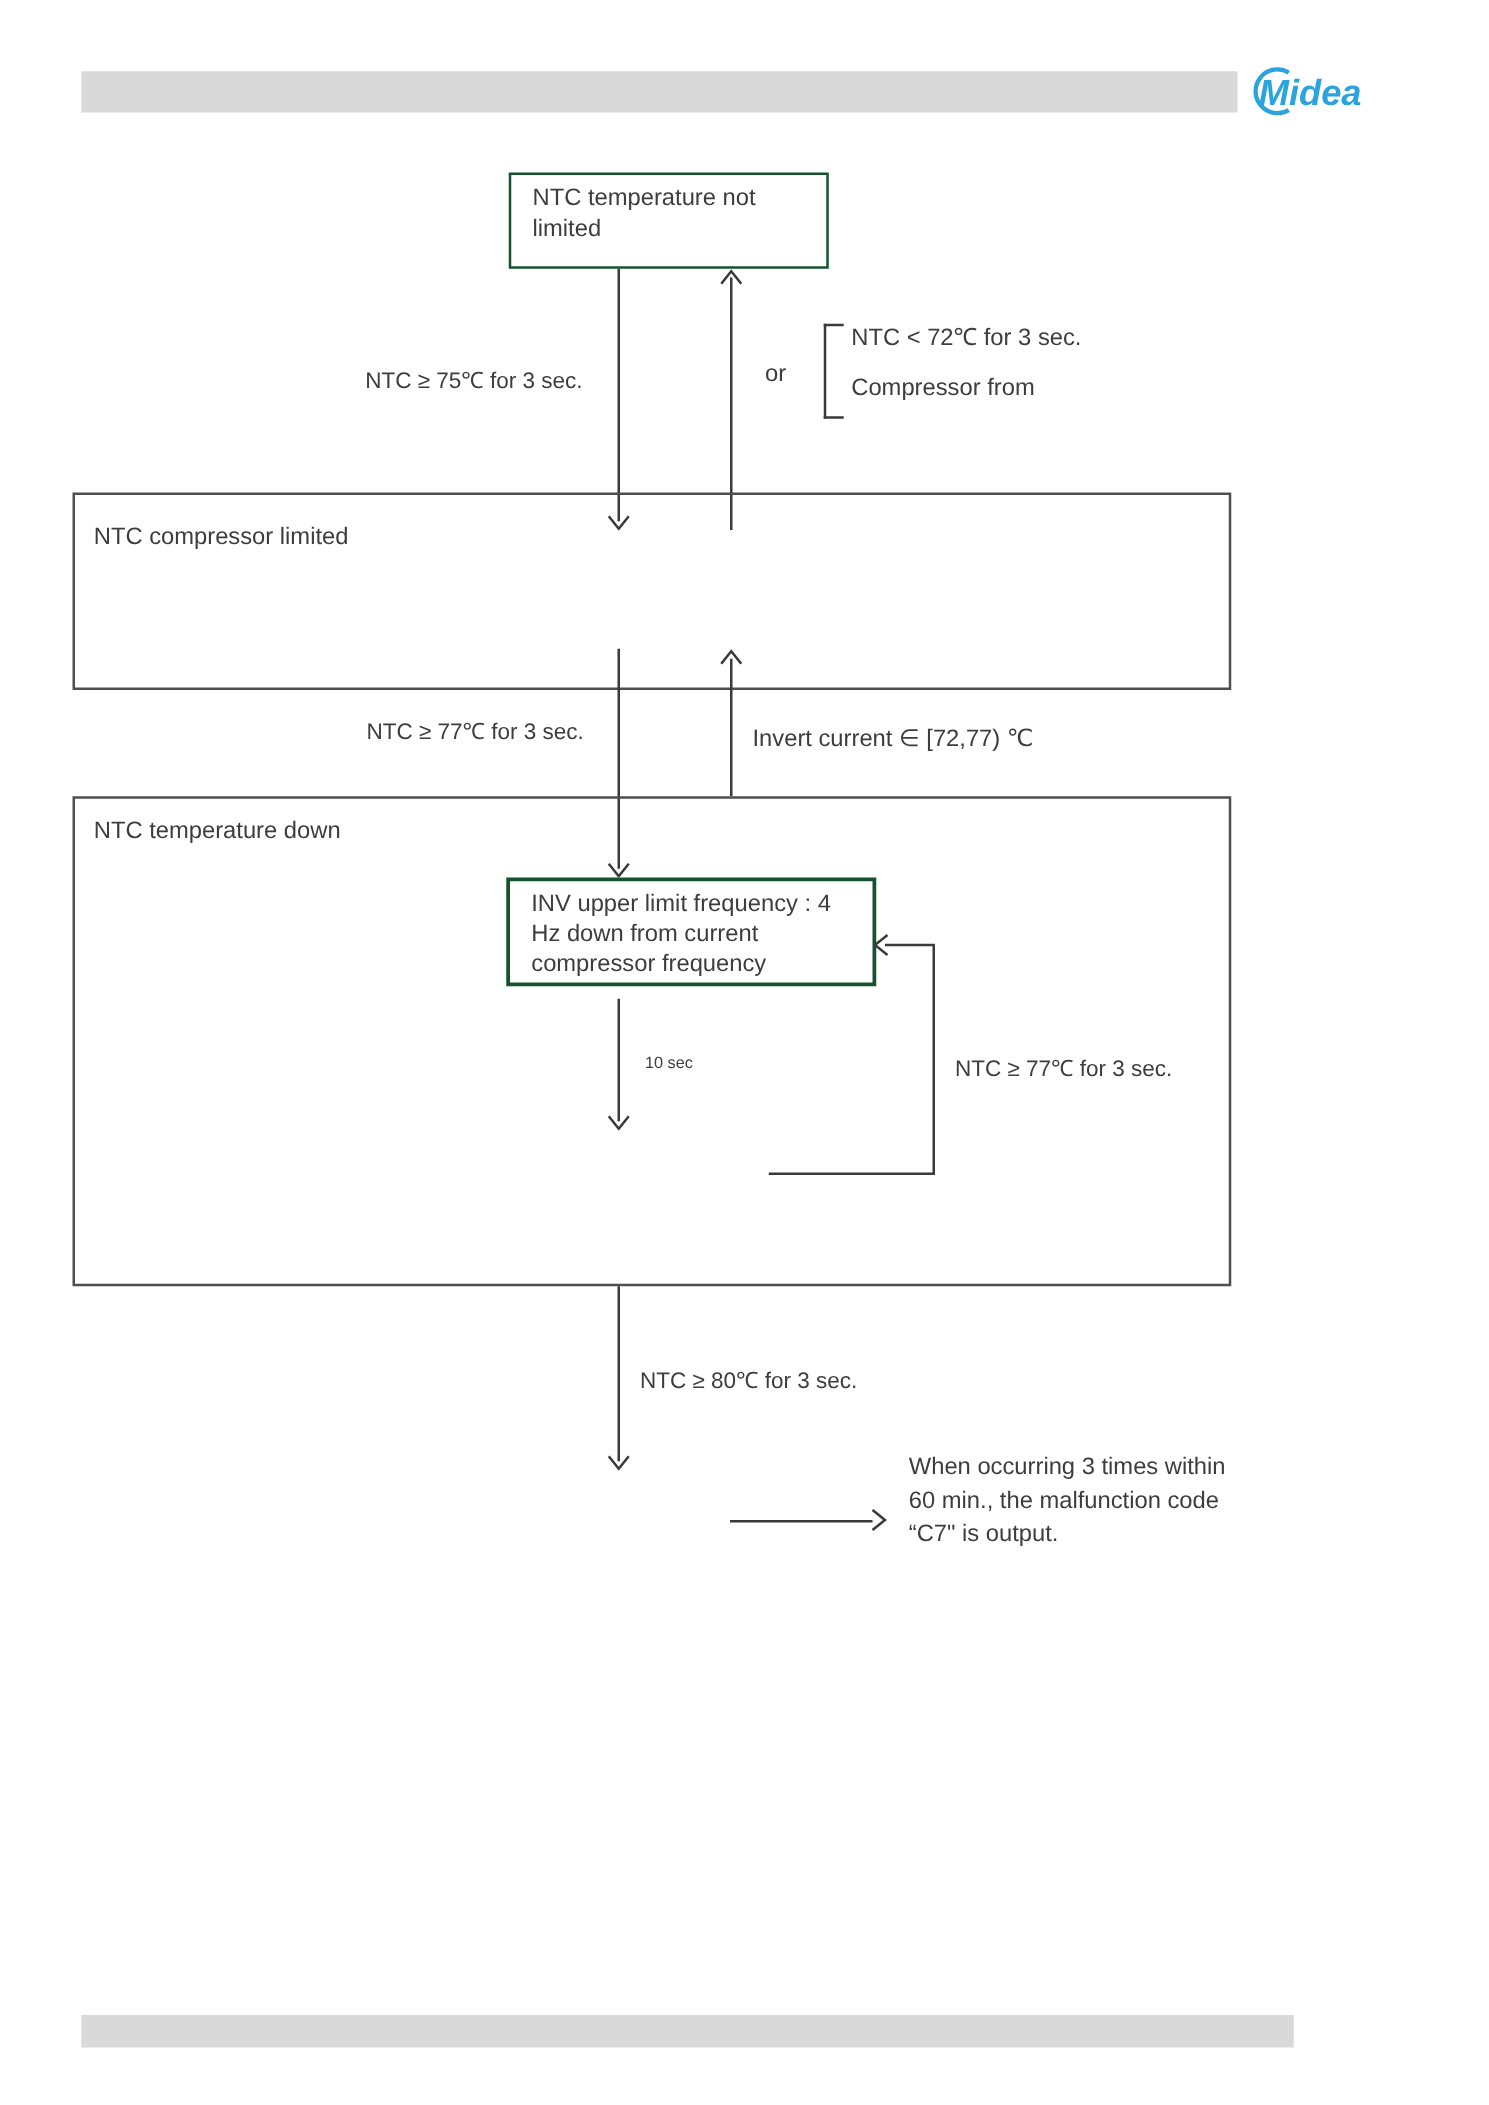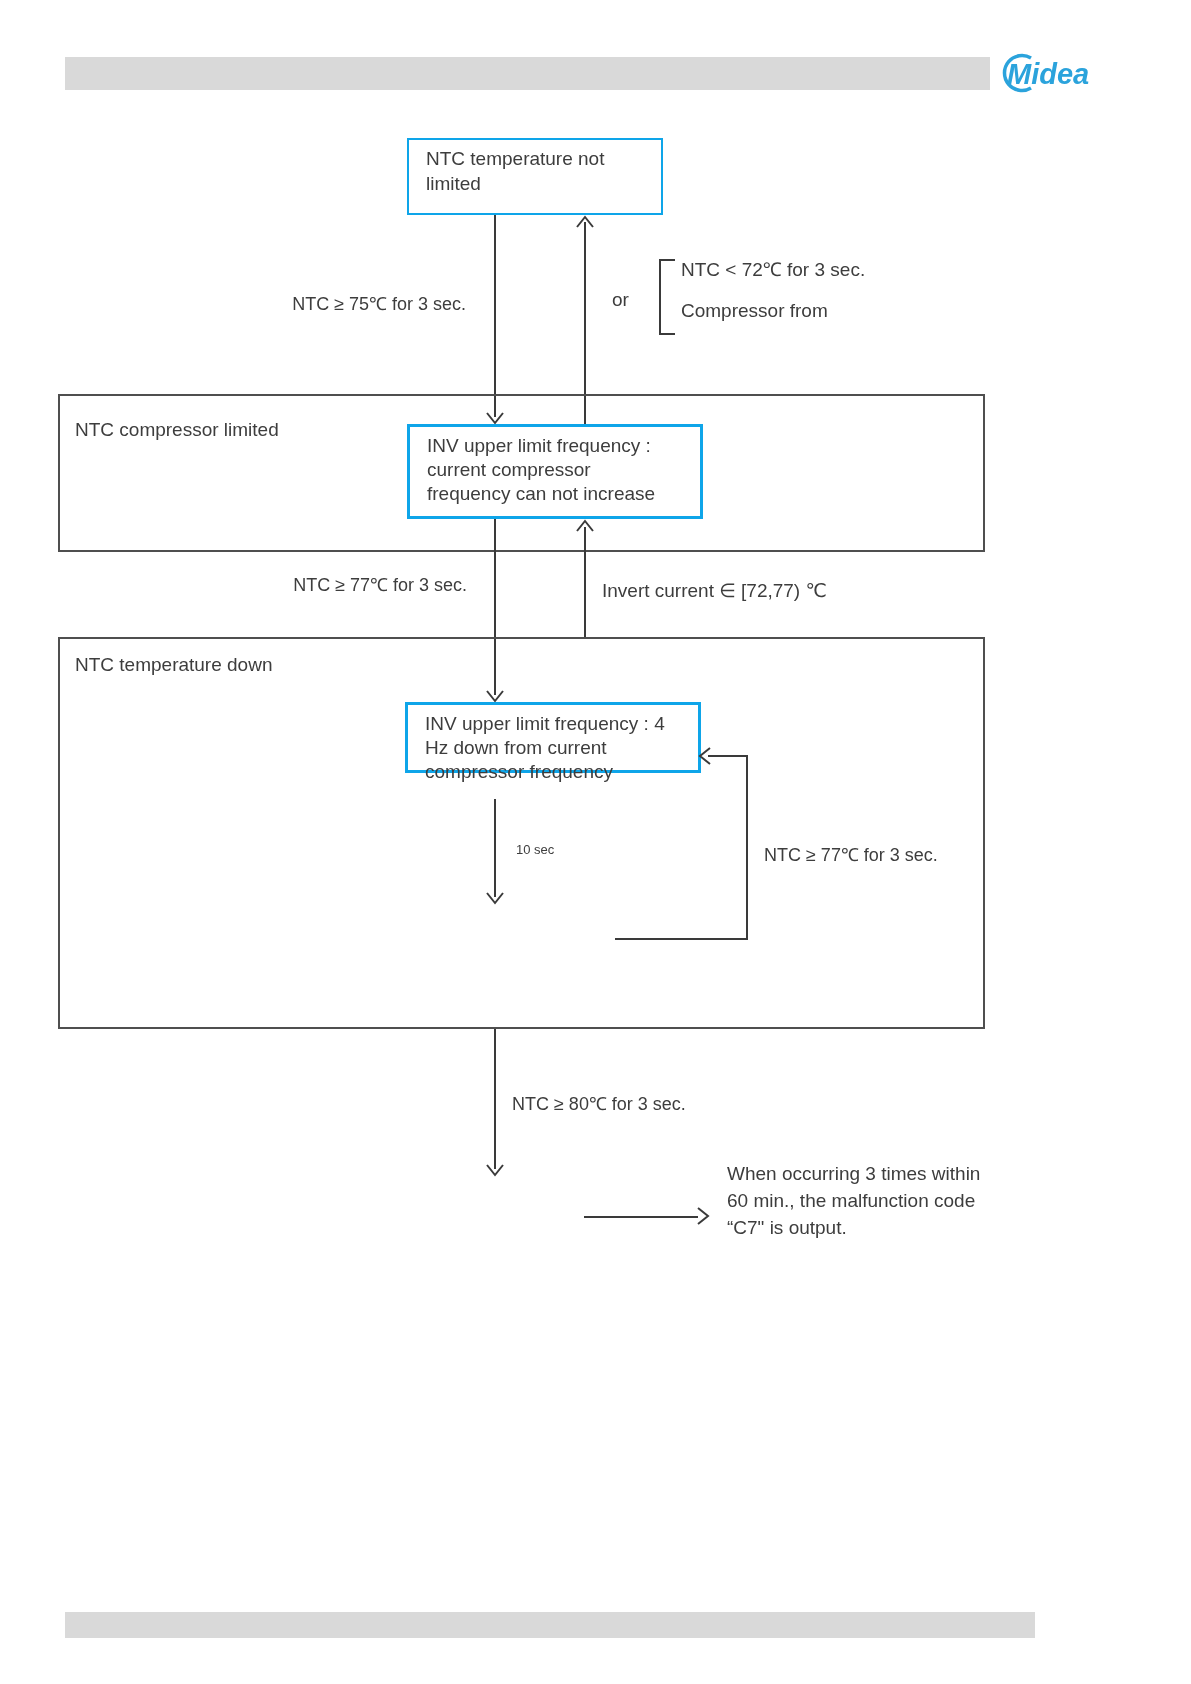--- a/index.html
+++ b/index.html
@@ -13,27 +13,27 @@
     overflow:hidden;
   }
   .bar{position:absolute;background:#d9d9d9;}
   #top-bar{left:65px;top:57px;width:925px;height:33px;}
   #bottom-bar{left:65px;top:1612px;width:970px;height:26px;}
 
   #midea-logo{position:absolute;left:993px;top:46px;width:140px;height:54px;}
   #midea-logo text{font-family:"Liberation Sans",sans-serif;font-weight:bold;}
 
   .box{
-    position:absolute;background:#ffffff;border:3px solid #0ea5e9;
+    position:absolute;background:#ffffff;border:3px solid #14532d;
     box-sizing:border-box;font-size:19px;line-height:24px;
     white-space:pre-line;color:#3d3d3d;
   }
   #box-ntc-not-limited{left:407px;top:138px;width:256px;height:77px;padding:6px 0 0 17px;border-width:2px;line-height:25px;}
   #box-inv-limit-current{left:407px;top:424px;width:296px;height:95px;padding:7px 0 0 17px;}
-  #box-inv-limit-4hz{left:405px;top:702px;width:296px;height:71px;padding:7px 0 0 17px;}
+  #box-inv-limit-4hz{left:405px;top:702px;width:296px;height:87px;padding:7px 0 0 17px;}
   #box-keep-frequency{left:407px;top:904px;width:208px;height:68px;padding:6px 0 0 15px;}
   #box-ntc-standby{left:407px;top:1176px;width:176px;height:110px;padding:8px 0 0 16px;font-size:18px;line-height:26px;}
 
   .container-frame{position:absolute;border:2px solid #4f4f4f;box-sizing:border-box;background:transparent;}
   #container-limited{left:58px;top:394px;width:927px;height:158px;}
   #container-down{left:58px;top:637px;width:927px;height:392px;}
 
   .label{position:absolute;color:#3d3d3d;font-size:18px;white-space:nowrap;}
   #label-ntc-ge-75{left:280px;top:291px;width:186px;text-align:right;}
   #label-or{left:612px;top:289px;font-size:19px;}
@@ -105,23 +105,20 @@
   <div id="label-or" class="label">or</div>
 
   <div id="bracket-v" class="vline"></div>
   <div id="bracket-t1" class="hline"></div>
   <div id="bracket-t2" class="hline"></div>
   <div id="bracket-condition-1" class="label">NTC &lt; 72℃ for 3 sec.</div>
   <div id="bracket-condition-2" class="label">Compressor from</div>
 
   <div id="container-limited" class="container-frame"></div>
   <div id="container-limited-title" class="label">NTC compressor limited</div>
-  <div id="box-inv-limit-current" class="box">INV upper limit frequency :
-current compressor
-frequency can not increase</div>
 
   <div id="line-c" class="vline"></div>
   <svg id="ah-c" class="ah" width="20" height="14">
       <polyline points="2,2 10,12 18,2"></polyline>
     </svg>
   <div id="line-d" class="vline"></div>
   <svg id="ah-d" class="ah" width="20" height="14">
       <polyline points="2,12 10,2 18,12"></polyline>
     </svg>
 

